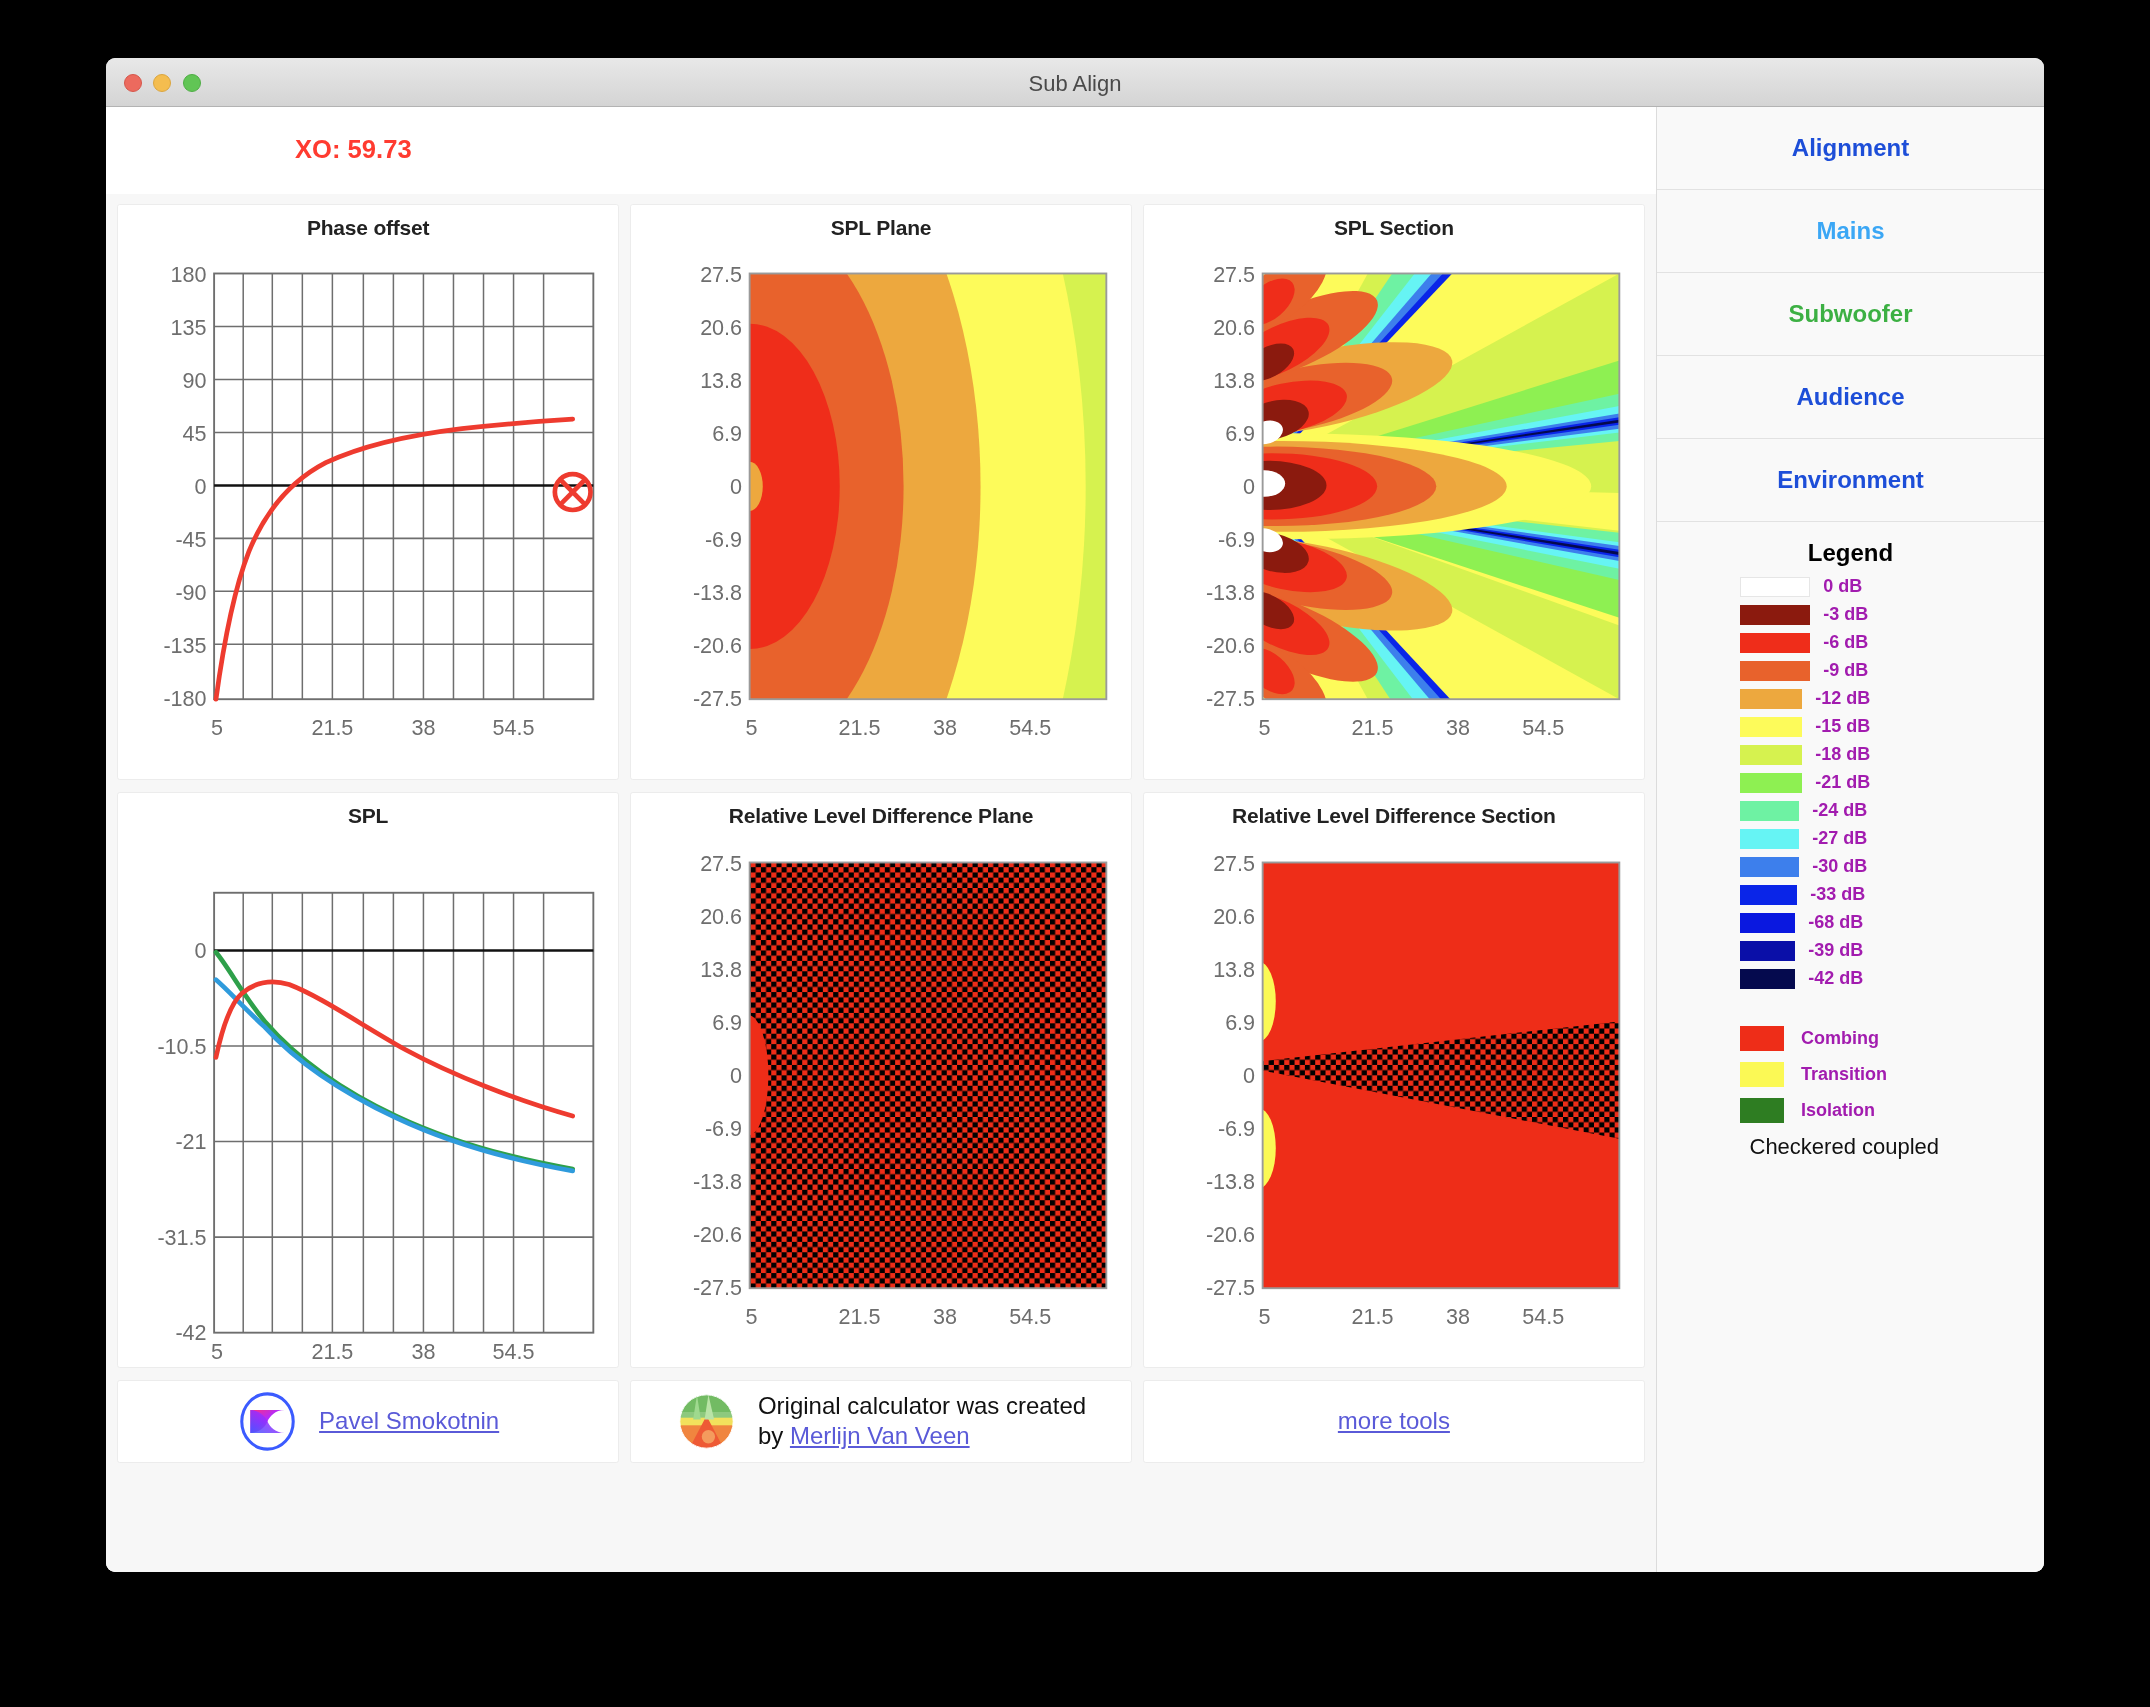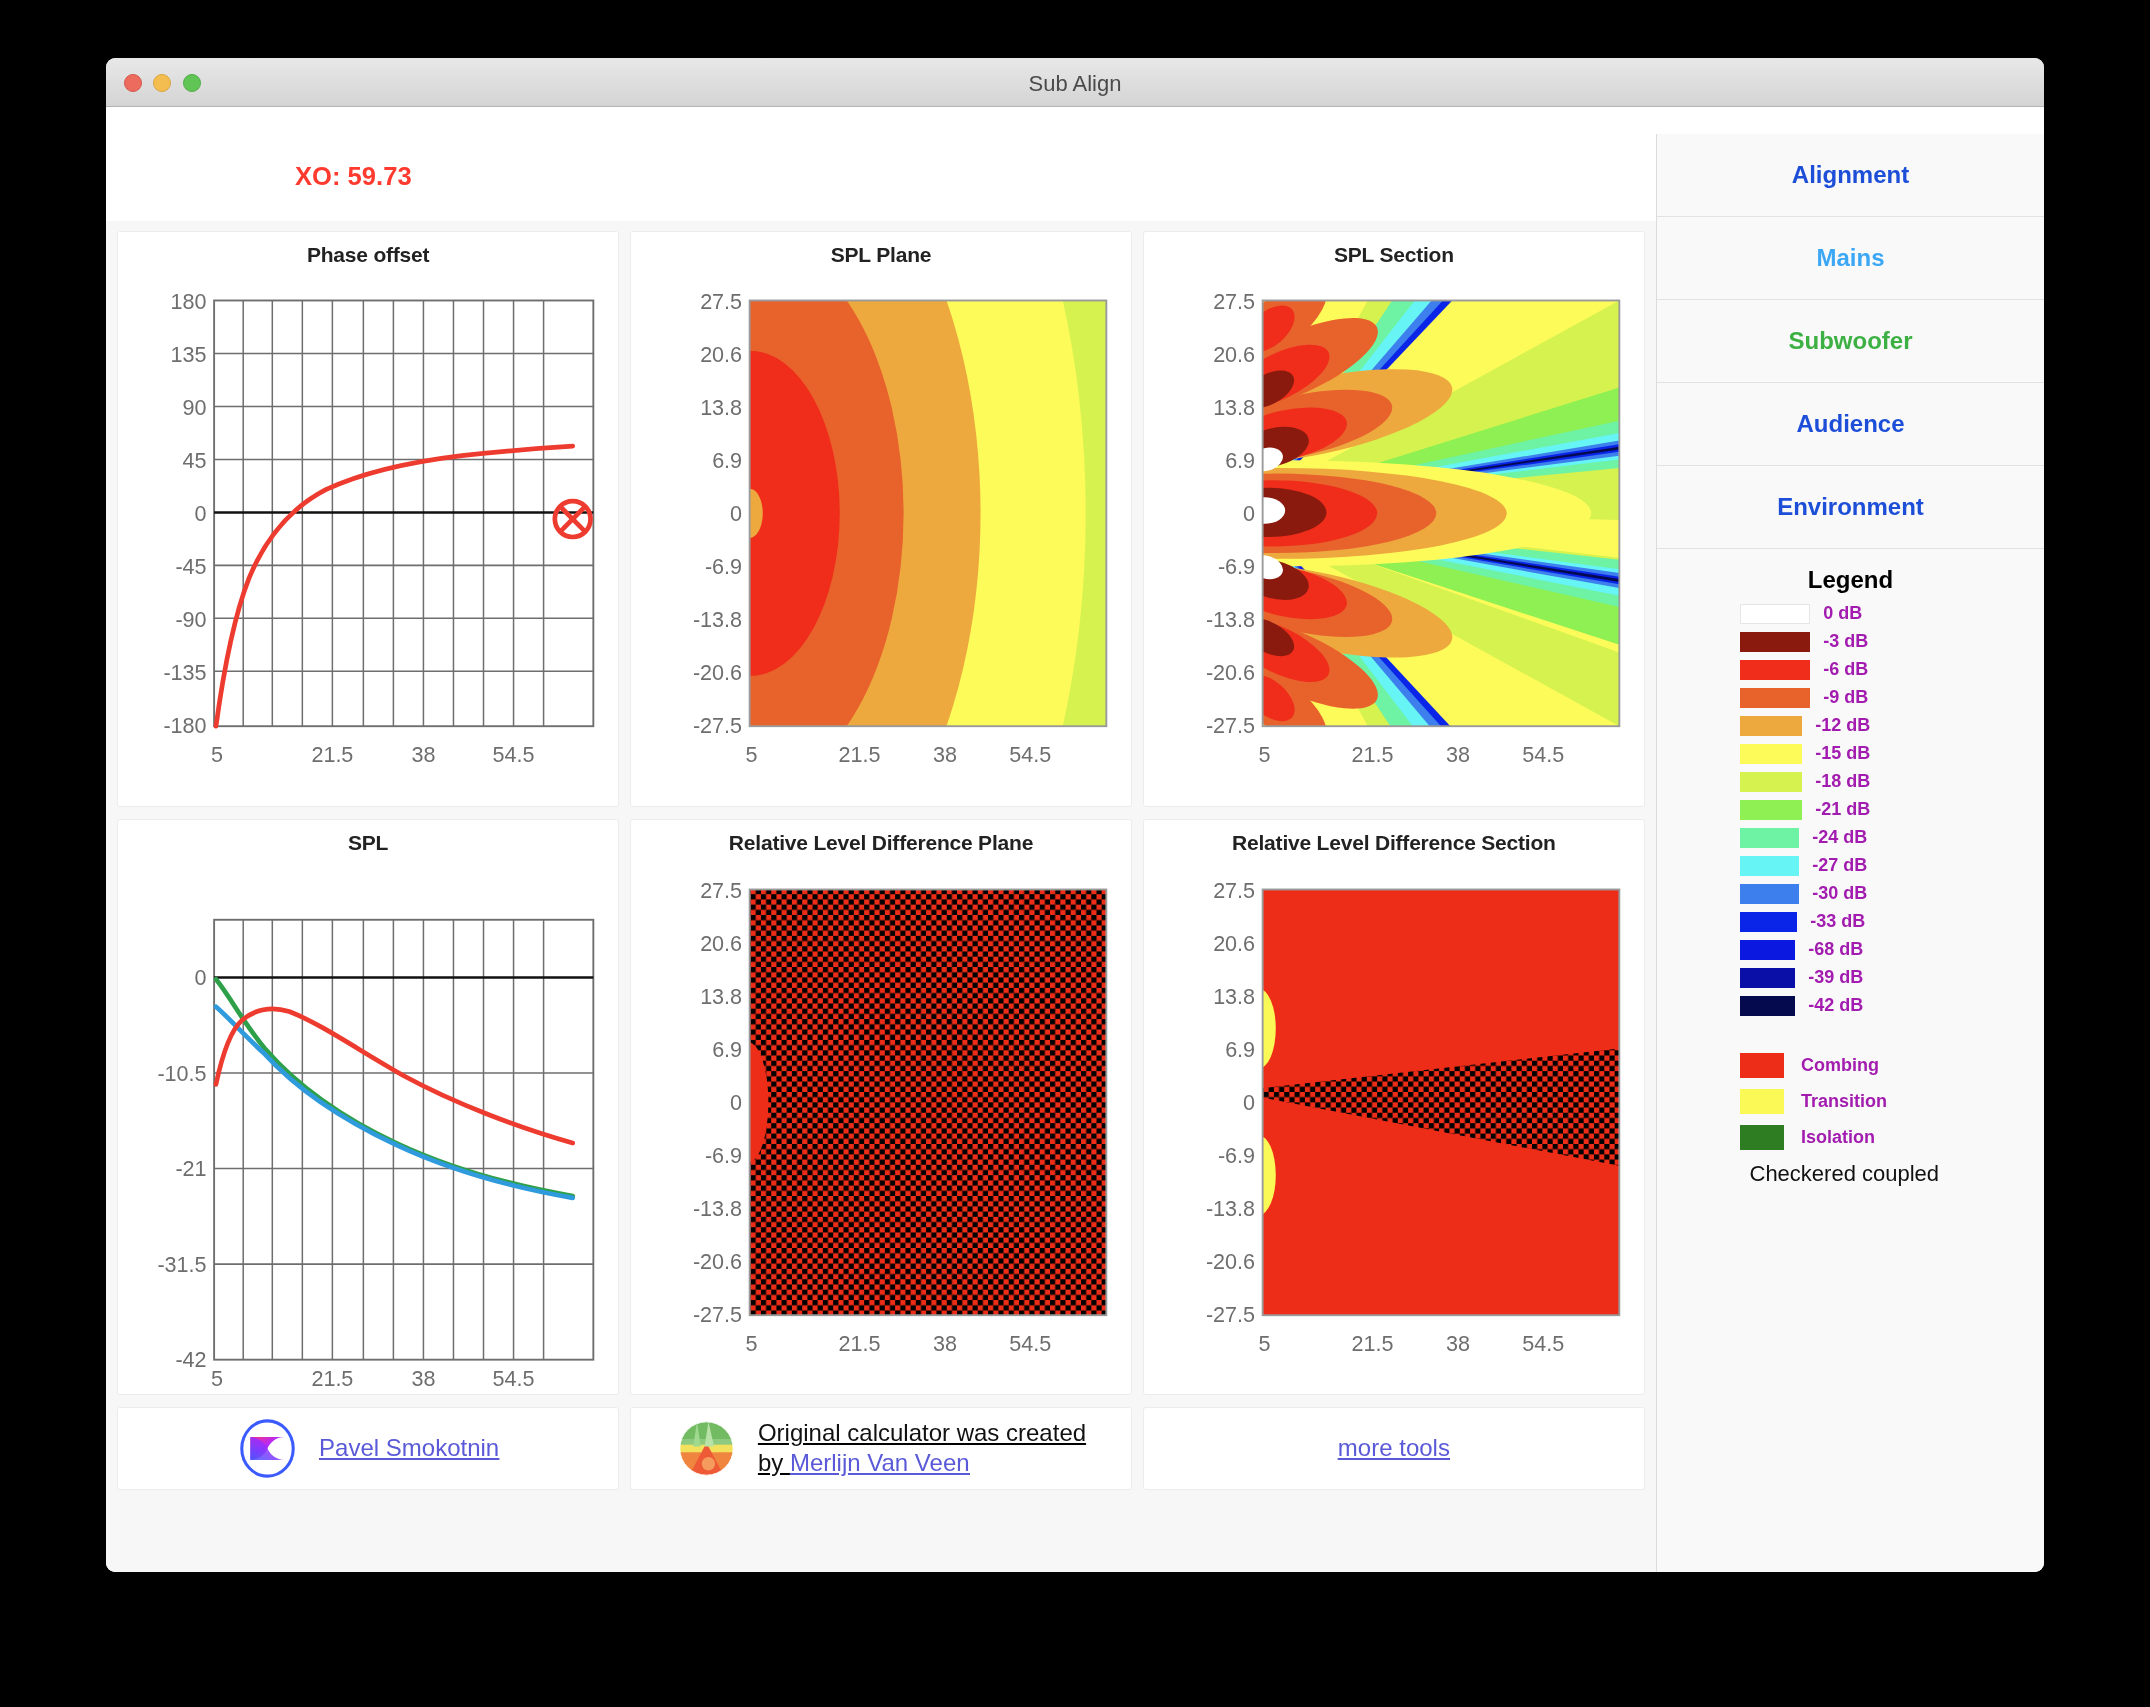--- a/index.html
+++ b/index.html
@@ -31,21 +31,21 @@
   .tl-close { left: 18px; background: #ec6a5e; border: 0.9px solid #d6564b; }
   .tl-min   { left: 47px; background: #f4bd4f; border: 0.9px solid #dba63f; }
   .tl-max   { left: 77px; background: #61c555; border: 0.9px solid #4fae45; }
   #window-title {
     position: absolute; left: 0; right: 0; top: 13.2px;
     text-align: center;
     font-size: 22px; color: #4a4a4a;
   }
 
   
-  #body { display: flex; height: 1465px; background: #f7f7f7; margin-top: 27px; }
+  #body { display: flex; height: 1465px; background: #f7f7f7; }
   #left { width: 1550px; height: 100%; background: #f7f7f7; padding: 0; }
   #sidebar {
     width: 388px; height: 100%;
     background: #f9f9f9;
     border-left: 0.9px solid #dcdcdc;
   }
 
   
   #xo-banner {
     height: 87px;
@@ -74,21 +74,21 @@
     font-size: 21px;
     font-weight: bold;
     color: #222;
     margin-bottom: 7.6px;
     letter-spacing: -0.2px;
   }
   .plot-area { position: relative; height: 526px; }
   .plot-svg { display: block; width: 100%; height: 100%; }
 
   
-  .footer-row { display: flex; gap: 11.4px; padding: 0 11.4px 9.5px 11.4px; text-decoration: underline; }
+  .footer-row { display: flex; gap: 11.4px; padding: 0 11.4px 9.5px 11.4px; }
   .footer-cell {
     background: #fff; border: 0.9px solid #ececec; border-radius: 2.8px;
     flex: 1; height: 83px;
     display: flex; align-items: center; justify-content: center; gap: 21px;
   }
   .footer-link {
     color: #5a5ad8; text-decoration: underline; font-size: 24px;
   }
   .footer-text { font-size: 24px; color: #111; line-height: 1.25; }
   .footer-text a { color: #5a5ad8; text-decoration: underline; }

